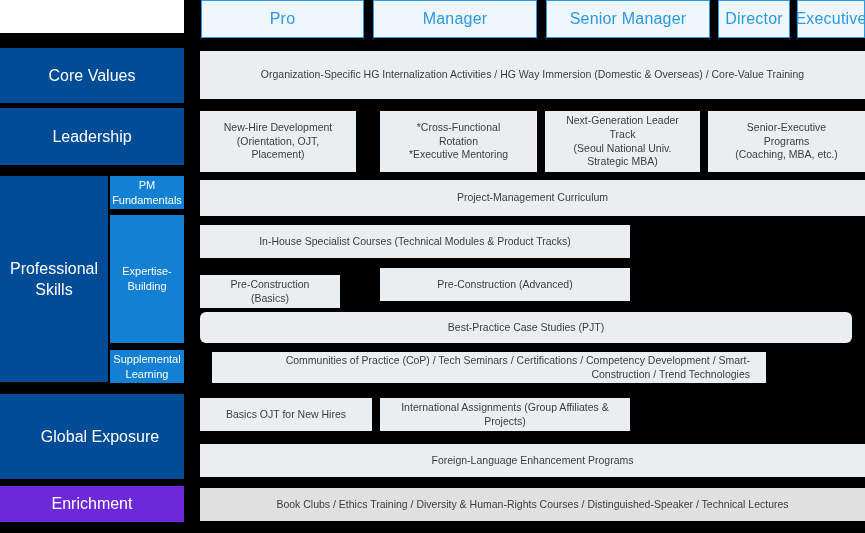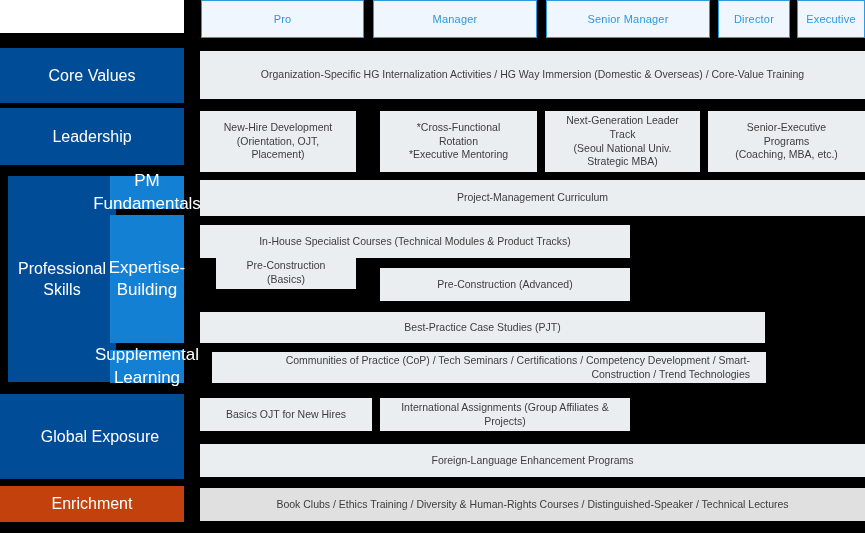--- a/index.html
+++ b/index.html
@@ -32,39 +32,39 @@
   
   .corner-blank {
     background: #ffffff;
   }
 
   
   .level-chip {
     background: #eff6fd;
     border: 1px solid #2a9ae1;
     color: #2a9ae1;
-    font-size: 11px;
+    font-size: 16px;
     letter-spacing: 0.2px;
   }
 
   
   .cat-label {
     background: #004C97;
     color: #ffffff;
     font-size: 16px;
   }
   .cat-label.grey {
-    background: #c2410c;
+    background: #6d28d9;
   }
 
   
   .sub-label {
     background: #1380d4;
     color: #ffffff;
-    font-size: 17px;
+    font-size: 11px;
   }
 
   
   .bar {
     background: #eaeef1;
     color: #3d3d3d;
     font-size: 10.5px;
     padding: 2px 16px;
   }
   .bar.enrich {
@@ -117,21 +117,21 @@
     </span>
   </div>
 
   <div class="cell bar" style="left:708px; top:111px; width:157px; height:61px;">
     <span class="lines">
       <span>Senior-Executive Programs</span><br>
       <span>(Coaching, MBA, etc.)</span>
     </span>
   </div>
 
-  <div class="cell cat-label" style="left:0px; top:176px; width:108px; height:206px;margin-left:8px;">
+  <div class="cell cat-label" style="left:0px; top:176px; width:108px; height:206px;">
     <span class="lines">
       <span>Professional</span><br>
       <span>Skills</span>
     </span>
   </div>
 
   <div class="cell sub-label" style="left:110px; top:176px; width:74px; height:33px;">
     <span class="lines">
       <span>PM</span><br>
       <span>Fundamentals</span>
@@ -149,25 +149,25 @@
     <span class="lines">
       <span>Supplemental</span><br>
       <span>Learning</span>
     </span>
   </div>
 
   <div class="cell bar" style="left:200px; top:180px; width:665px; height:36px;">Project-Management Curriculum</div>
 
   <div class="cell bar" style="left:200px; top:225px; width:430px; height:33px;">In-House Specialist Courses (Technical Modules &amp; Product Tracks)</div>
 
-  <div class="cell bar" style="left:200px; top:256px; width:140px; height:33px;margin-left:16px;">Pre-Construction (Basics)</div>
+  <div class="cell bar" style="left:200px; top:275px; width:140px; height:33px;">Pre-Construction (Basics)</div>
 
   <div class="cell bar" style="left:380px; top:268px; width:250px; height:33px;">Pre-Construction (Advanced)</div>
 
-  <div class="cell bar" style="left:200px; top:312px; width:565px; height:31px;">Best-Practice Case Studies (PJT)</div>
+  <div class="cell bar" style="left:200px; top:312px; width:652px; height:31px;border-radius:6px;">Best-Practice Case Studies (PJT)</div>
 
   <div class="cell bar" style="left:212px; top:352px; width:554px; height:31px;text-align:right;">Communities of Practice (CoP) / Tech Seminars / Certifications / Competency Development / Smart-Construction / Trend Technologies</div>
 
   <div class="cell cat-label" style="left:0px; top:394px; width:184px; height:85px;padding-left:16px;">Global Exposure</div>
 
   <div class="cell bar" style="left:200px; top:398px; width:172px; height:33px;">Basics OJT for New Hires</div>
 
   <div class="cell bar" style="left:380px; top:398px; width:250px; height:33px;">International Assignments (Group Affiliates &amp; Projects)</div>
 
   <div class="cell bar" style="left:200px; top:444px; width:665px; height:33px;">Foreign-Language Enhancement Programs</div>

